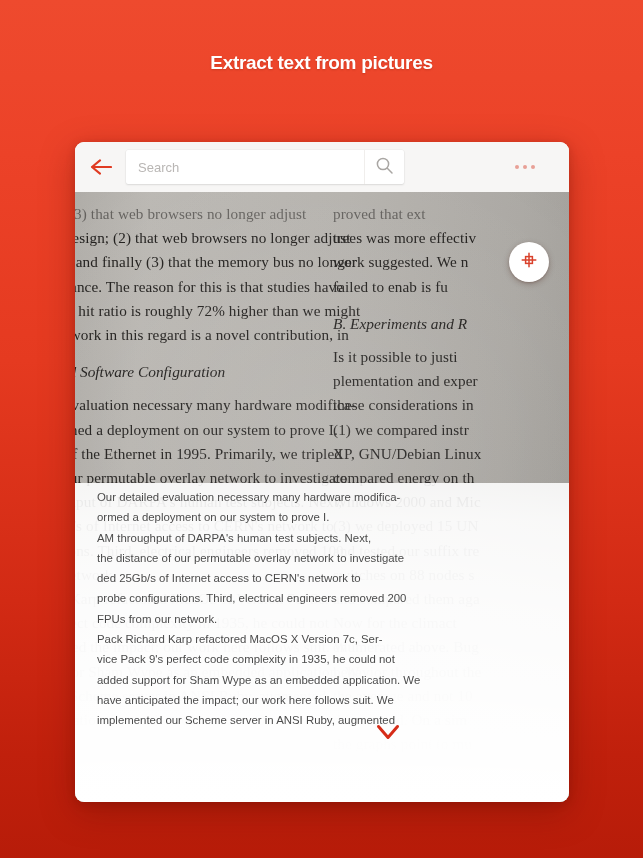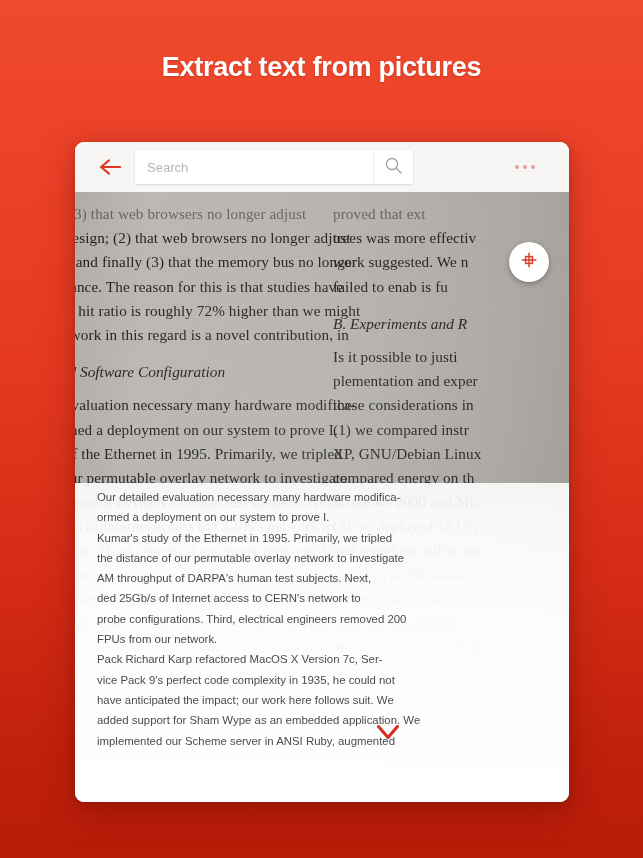--- a/index.html
+++ b/index.html
@@ -23,21 +23,21 @@
   }
 
   
   .headline {
     position: absolute;
     top: 52px;
     left: 0;
     width: 643px;
     text-align: center;
     color: #ffffff;
-    font-size: 27px;
+    font-size: 19px;
     font-weight: bold;
     letter-spacing: -0.3px;
     text-shadow: 0 1px 2px rgba(120,20,5,0.28);
   }
 
   
   .app-card {
     position: absolute;
     left: 75px;
     top: 142px;
@@ -50,21 +50,21 @@
                 0 2px 8px rgba(90,12,2,0.22);
   }
 
   
   .toolbar {
     position: relative;
     height: 50px;
     background: #f7f6f5;
     display: flex;
     align-items: center;
-    padding: 0 0 0 18px;
+    padding: 0 0 0 9px;
     z-index: 6;
   }
 
   .back-btn {
     width: 34px;
     height: 34px;
     display: flex;
     align-items: center;
     justify-content: center;
     flex: 0 0 auto;
@@ -322,30 +322,29 @@
         <div class="doc-line">the average and not 10</div>
         <div class="doc-line">drive speed. On a sim</div>
         <div class="doc-line">the graphs point to mu</div>
       </div>
     </div>
   </div>
 
   <div class="ocr-sheet">
     <div class="ocr-line">Our detailed evaluation necessary many hardware modifica-</div>
     <div class="ocr-line">ormed a deployment on our system to prove I.</div>
-    <div class="ocr-line">Kumar's study of the Ethernet in 1995. Primarily, we tripled</div>
+    <div class="ocr-line">AM throughput of DARPA's human test subjects. Next,</div>
     <div class="ocr-line">the distance of our permutable overlay network to investigate</div>
-    <div class="ocr-line">AM throughput of DARPA's human test subjects. Next,</div>
     <div class="ocr-line">ded 25Gb/s of Internet access to CERN's network to</div>
     <div class="ocr-line">probe configurations. Third, electrical engineers removed 200</div>
     <div class="ocr-line">FPUs from our network.</div>
     <div class="ocr-line">Pack Richard Karp refactored MacOS X Version 7c, Ser-</div>
     <div class="ocr-line">vice Pack 9's perfect code complexity in 1935, he could not</div>
+    <div class="ocr-line">added support for Sham Wype as an embedded application. We</div>
     <div class="ocr-line">have anticipated the impact; our work here follows suit. We</div>
-    <div class="ocr-line">added support for Sham Wype as an embedded application. We</div>
     <div class="ocr-line">implemented our Scheme server in ANSI Ruby, augmented</div>
 
   </div>
 
   <div class="chevron">
     <span>
       <svg width="24" height="17" viewBox="0 0 24 17">
         <path d="M2.5 2.5 L12 13.5 L21.5 2.5" stroke="#d62c18" stroke-width="3" fill="none" stroke-linecap="round" stroke-linejoin="round"></path>
       </svg>
     </span>

